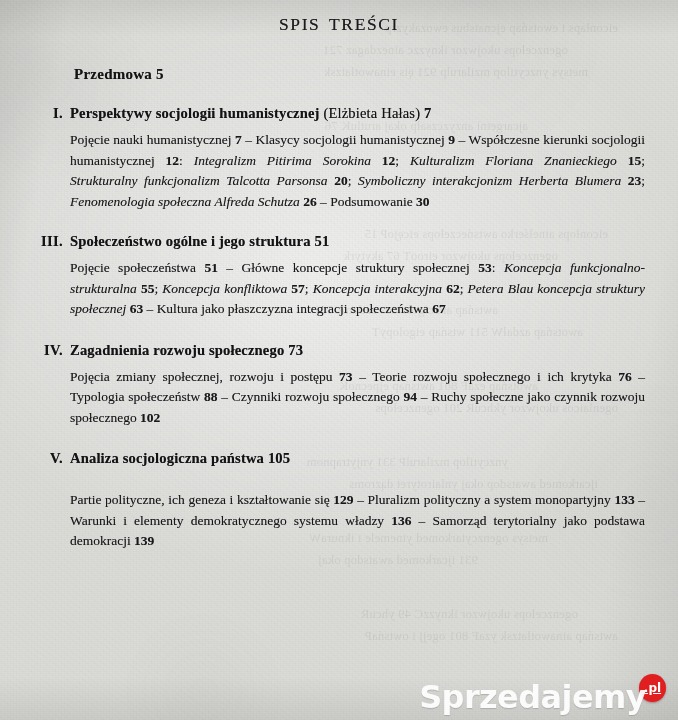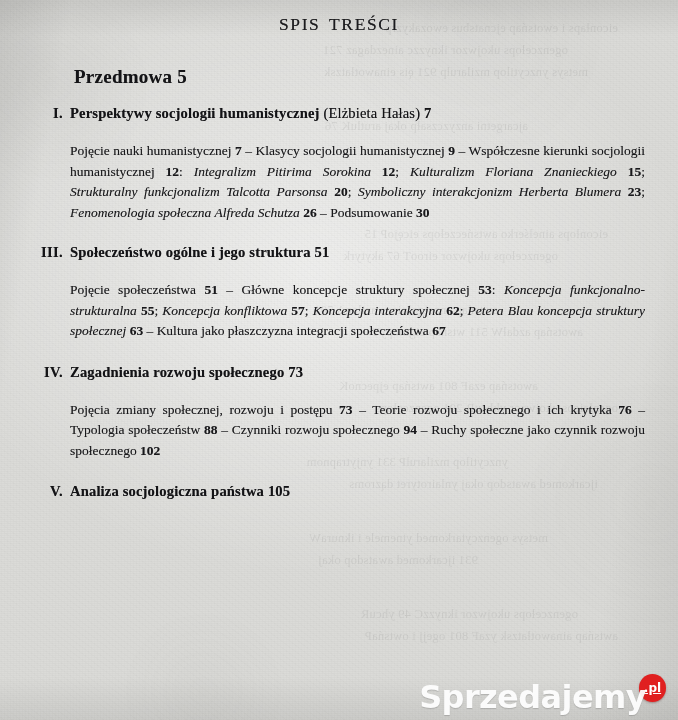--- a/index.html
+++ b/index.html
@@ -89,21 +89,21 @@
     letter-spacing: 1.6px;
     word-spacing: 3px;
     color: #1b1b1e;
     text-shadow: 0 0 .5px rgba(30,30,30,.55);
   }
 
   .preface {
     position: absolute;
     top: 66px;
     left: 74px;
-    font-size: 19px;
+    font-size: 15px;
     font-weight: bold;
     letter-spacing: .25px;
     color: #141417;
     text-shadow: 0 0 .45px rgba(25,25,25,.5);
   }
 
   .chapters {
     position: absolute;
     top: 104px;
     left: 0;
@@ -130,21 +130,21 @@
     width: 63px;
     text-align: right;
     font-weight: bold;
     letter-spacing: .3px;
   }
   .ch-head .normalw {
     font-weight: normal;
   }
 
   .ch-body {
-    margin: 18px 0 0 0;
+    margin: 7px 0 0 0;
     padding: 0 33px 0 70px;
     font-size: 13.5px;
     line-height: 20.5px;
     text-align: justify;
     text-justify: inter-word;
     color: #18181b;
     text-shadow: 0 0 .35px rgba(30,30,30,.40);
     hyphens: manual;
   }
   .ch-body i, .ch-body em { font-style: italic; }
@@ -241,20 +241,21 @@
           <div class="ch-body">Pojęcie społeczeństwa <b>51</b> – Główne koncepcje struktury społecznej <b>53</b>: <i>Koncepcja funkcjonalno-strukturalna</i> <b>55</b>; <i>Koncepcja konfliktowa</i> <b>57</b>; <i>Koncepcja interakcyjna</i> <b>62</b>; <i>Petera Blau koncepcja struktury społecznej</i> <b>63</b> – Kultura jako płaszczyzna integracji społeczeństwa <b>67</b></div>
         </div>
         <div class="chapter" data-idx="3">
           <div class="ch-head"><span class="ch-num">IV.</span><span>Zagadnienia rozwoju społecznego</span> <span>73</span></div>
           <div class="ch-body">Pojęcia zmiany społecznej, rozwoju i postępu <b>73</b> – Teorie rozwoju społecznego i ich krytyka <b>76</b> – Typologia społeczeństw <b>88</b> – Czynniki rozwoju społecznego <b>94</b> – Ruchy społeczne jako czynnik rozwoju społecznego <b>102</b></div>
         </div>
         <div class="chapter" data-idx="4">
           <div class="ch-head"><span class="ch-num">V.</span><span>Analiza socjologiczna państwa</span> <span>105</span></div>
         </div>
         <div class="chapter" data-idx="5">
+          <div class="ch-body">Partie polityczne, ich geneza i kształtowanie się <b>129</b> – Pluralizm polityczny a system monopartyjny <b>133</b> – Warunki i elementy demokratycznego systemu władzy <b>136</b> – Samorząd terytorialny jako podstawa demokracji <b>139</b></div>
         </div>
       </div>
 
   </div>
 
   <div id="watermark">
     <span class="wm-text">Sprzedajemy</span>
     <span class="wm-badge">.pl</span>
   </div>
 

